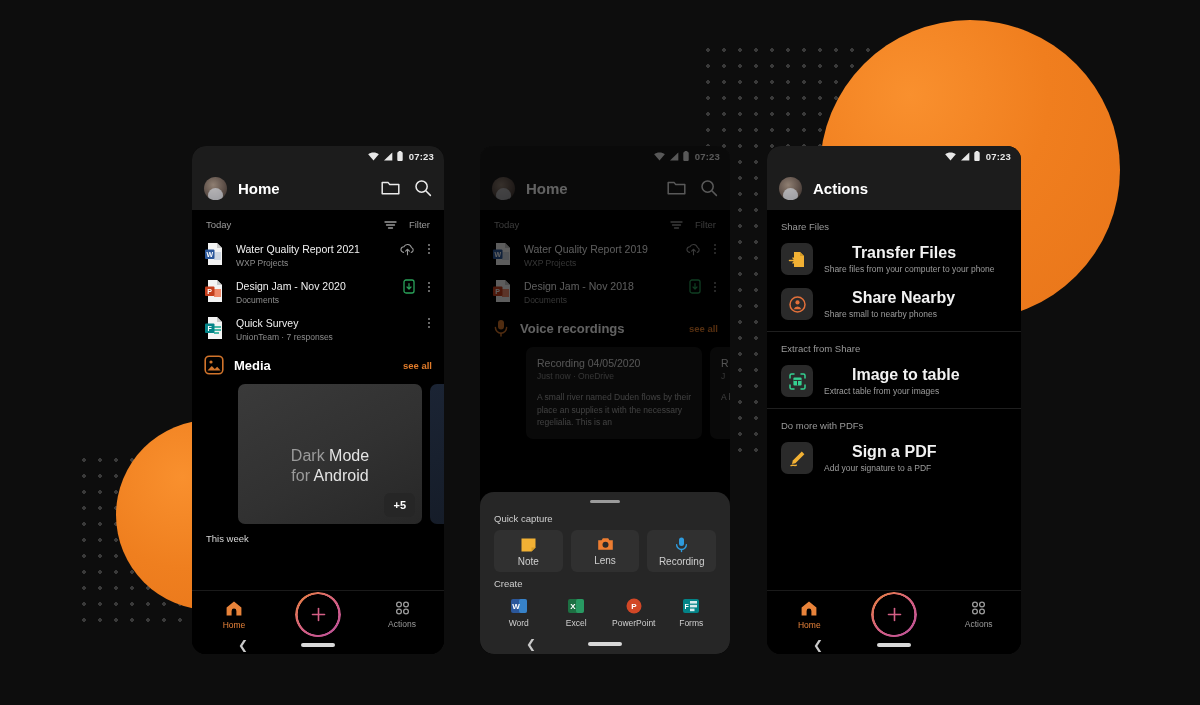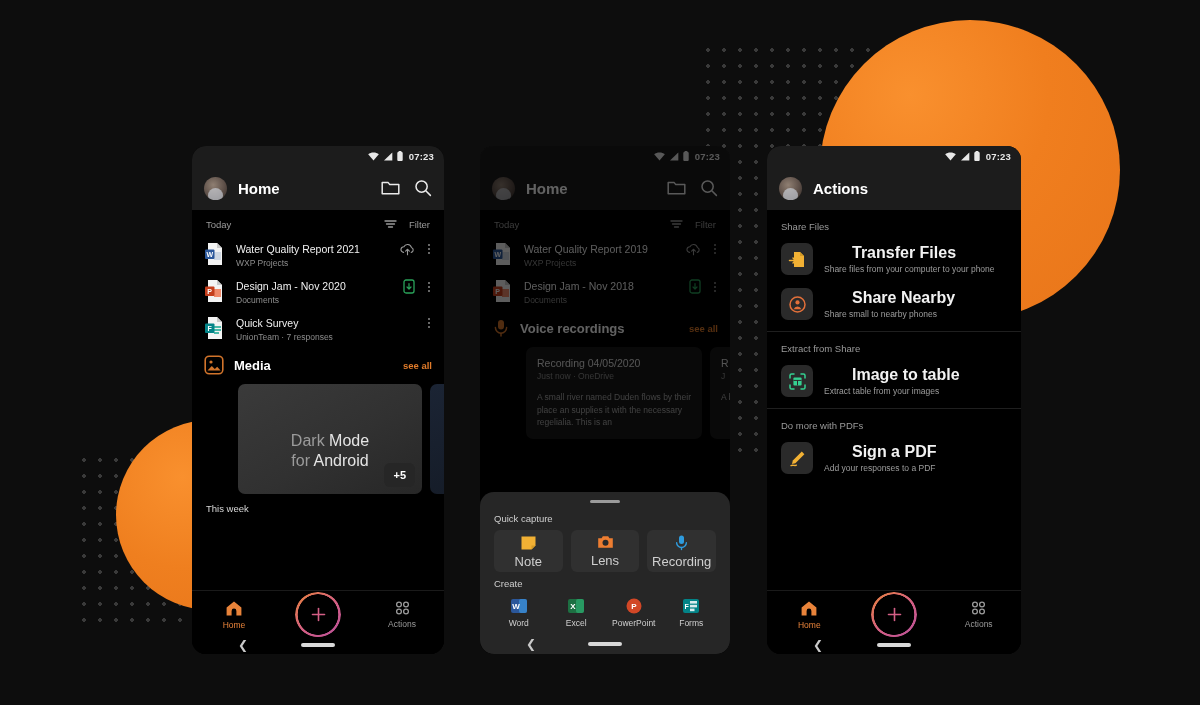--- a/index.html
+++ b/index.html
@@ -73,41 +73,41 @@
   .appbar-actions { display: flex; gap: 14px; align-items: center; }
 
   
   .content { background: #000; height: calc(100% - 64px); position: relative; }
 
   .section-head {
     display: flex; align-items: center; justify-content: space-between;
     padding: 9px 14px 7px 14px;
   }
   .section-head .lbl { color: #9a9a9a; font-size: 9.5px; }
-  .filter-wrap { display: flex; gap: 12px; color: #9a9a9a; font-size: 9.5px; }
+  .filter-wrap { display: flex; align-items: center; gap: 12px; color: #9a9a9a; font-size: 9.5px; }
 
   .file-row { display: flex; align-items: flex-start; padding: 5px 12px; gap: 10px; }
   .file-icon { width: 22px; height: 24px; flex: 0 0 auto; }
   .file-text { flex: 1; min-width: 0; }
   .file-title { color: #f0f0f0; font-size: 10.5px; line-height: 14px; }
   .file-sub { color: #8d8d8d; font-size: 8.5px; line-height: 12px; margin-top: 1px; }
   .row-trail { display: flex; align-items: center; gap: 11px; }
   .kebab { display: flex; flex-direction: column; gap: 2px; align-items: center; padding: 2px; }
   .kebab i { width: 2px; height: 2px; border-radius: 50%; background: #8a8a8a; display: block; }
 
   .group-head {
     display: flex; align-items: center; padding: 7px 12px 5px 12px; gap: 10px;
   }
   .group-title { color: #fff; font-size: 13px; font-weight: bold; flex: 1; }
   .see-all { color: #e07b2a; font-size: 9.5px; font-weight: bold; }
 
   
   .media-strip { display: flex; gap: 8px; padding: 4px 0 0 46px; }
   .media-card {
-    width: 184px; height: 110px; border-radius: 7px; flex: 0 0 auto;
+    width: 184px; height: 140px; border-radius: 7px; flex: 0 0 auto;
     background: linear-gradient(150deg, #3a3a3a 0%, #313131 55%, #272727 100%);
     position: relative; display: flex; align-items: center; justify-content: center;
   }
   .media-card .cap {
     text-align: center; font-size: 16px; line-height: 20px; color: #e4e4e4;
     margin-top: 24px;
   }
   .media-card .cap .dim { color: #9b9b9b; }
   .badge-more {
     position: absolute; right: 7px; bottom: 7px;
@@ -155,21 +155,21 @@
     padding: 0 0 0 0;
   }
   .sheet-handle { display: flex; justify-content: center; padding: 8px 0 4px; }
   .sheet-handle i { width: 30px; height: 3px; border-radius: 2px; background: #9a9a9a; display: block; }
   .sheet-label { color: #cfcfcf; font-size: 9.5px; padding: 6px 14px 6px; }
   .qc-row { display: flex; gap: 8px; padding: 0 14px; }
   .qc-tile {
     flex: 1; background: #303030; border-radius: 6px; height: 42px;
     display: flex; flex-direction: column; align-items: center; justify-content: center; gap: 3px;
   }
-  .qc-label { color: #cfcfcf; font-size: 13px; }
+  .qc-label { color: #cfcfcf; font-size: 10px; }
   .create-row { display: flex; padding: 2px 10px 0; }
   .create-item { flex: 1; display: flex; flex-direction: column; align-items: center; gap: 3px; }
   .create-label { color: #cfcfcf; font-size: 8.5px; }
 
   
   .act-section-label { color: #9a9a9a; font-size: 9.5px; padding: 11px 14px 7px; }
   .act-row { display: flex; align-items: flex-start; padding: 4px 14px 9px; gap: 11px; }
   .act-tile {
     width: 32px; height: 32px; border-radius: 7px; background: #2a2a2a;
     display: flex; align-items: center; justify-content: center; flex: 0 0 auto;
@@ -648,21 +648,21 @@
 
     <div class="act-row">
       <span class="act-tile">
         <svg width="19" height="19" viewBox="0 0 19 19">
             <path d="M13.8 2.6 16.4 5.2 7.4 14.2 4 15l.8-3.4z" fill="#f2b134"></path>
             <path d="M3 16.6c2-1.2 3.6.6 5.4-.4" fill="none" stroke="#f2b134" stroke-width="1.4" stroke-linecap="round"></path>
           </svg>
       </span>
       <span class="act-text">
         <span class="act-title">Sign a PDF</span>
-        <span class="act-sub" style="display:block">Add your responses to a PDF</span>
+        <span class="act-sub" style="display:block">Add your signature to a PDF</span>
       </span>
     </div>
 
     <div class="bottomnav">
       <div class="nav-items">
         <div class="nav-item">
           <svg width="18" height="17" viewBox="0 0 18 17">
               <path d="M9 1.4 1.6 7.6v8h5v-4.6a2.4 2.4 0 0 1 4.8 0v4.6h5v-8z" fill="#e8833a"></path>
             </svg>
           <span class="nav-label active">Home</span>

